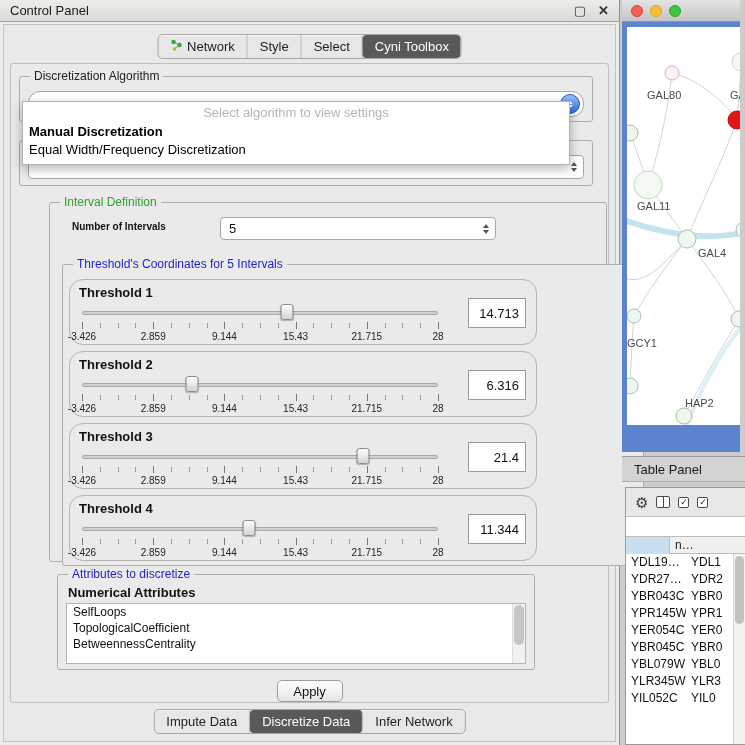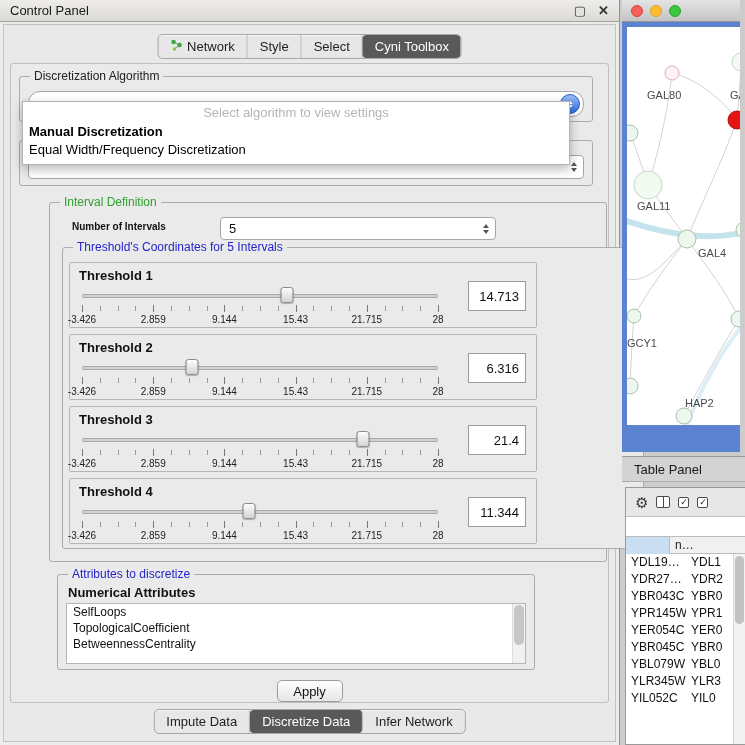--- a/index.html
+++ b/index.html
@@ -47,21 +47,21 @@
   .algo-cap .up { border-bottom:3.5px solid #fff; }
   .algo-cap .down { border-top:3.5px solid #fff; }
 
   
   .algo-popup { position:absolute; left:2px; top:24px; width:548px; background:#fff; border:1px solid #b3b3b3; box-shadow:0 4px 10px rgba(0,0,0,.28); z-index:10; padding-bottom:5px; }
   .algo-popup .placeholder { text-align:center; color:#b5b5b5; font-size:13px; padding:3px 0 3px; }
   .algo-option { font-size:13px; color:#000; padding:1px 6px 2px; }
   .algo-option.bold { font-weight:bold; }
 
   
-  .threshold-box { position:absolute; left:6px; width:468px; height:66px; border:1px solid #b5b5b5; border-radius:2px; background:#eaeaea; }
+  .threshold-box { position:absolute; left:6px; width:468px; height:66px; border:1px solid #b5b5b5; border-radius:14px; background:#eaeaea; }
   .th-label { position:absolute; left:9px; top:5px; font-size:13px; font-weight:bold; color:#111; }
   .th-value { position:absolute; right:10px; top:18px; width:58px; height:30px; background:#fff; border:1px solid #9a9a9a; font-size:13px; color:#111; text-align:right; padding:7px 6px 0 0; }
   .slider { position:absolute; left:12px; top:22px; width:356px; height:42px; }
   .slider .track { position:absolute; left:0; right:0; top:9px; height:4px; background:#d2d2d2; border:1px solid #a8a8a8; border-radius:2px; }
   .slider .thumb { position:absolute; top:2px; width:13px; height:16px; background:linear-gradient(#fdfdfd,#d4d4d4); border:1px solid #8a8a8a; border-radius:3px; transform:translateX(-50%); box-shadow:0 1px 1px rgba(0,0,0,.25); }
   .slider .ticks { position:absolute; left:0; right:0; top:21px; height:5px; background-image:repeating-linear-gradient(to right,#9a9a9a 0 1px,transparent 1px 5%); }
   .slider .ticks i { position:absolute; top:-1px; width:1px; height:7px; background:#777; }
   .slider .scale { position:absolute; left:0; right:0; top:29px; height:12px; font-size:10px; color:#222; }
   .slider .scale span { position:absolute; transform:translateX(-50%); white-space:nowrap; }
 
@@ -176,21 +176,21 @@
 
           <div style="position:absolute; left:22px; top:18px; font-size:10px; font-weight:bold; color:#111;">Number of Intervals</div>
           <div class="combo" style="left:170px; top:14px; width:276px; height:23px;">
             <span>5</span>
             <span class="stepper">
                 <i class="up"></i>
                 <i class="down"></i>
               </span>
           </div>
 
-          <div class="group" style="left:12px; top:44px; width:582px; height:302px; background:#eaeaea;">
+          <div class="group" style="left:12px; top:61px; width:582px; height:302px; background:#eaeaea;">
             <span class="group-title blue">Threshold's Coordinates for 5 Intervals</span>
 
             <div class="threshold-box" style="top:14px;">
               <div class="th-label">Threshold 1</div>
               <div class="th-value">14.713</div>
               <div class="slider">
                 <div class="track"></div>
                 <div class="thumb" style="left: 57.7%;"></div>
                 <div class="ticks">
                   <i style="left:0%"></i>

